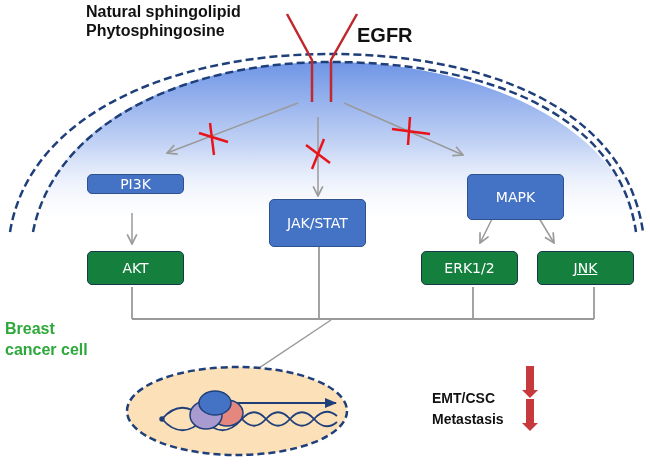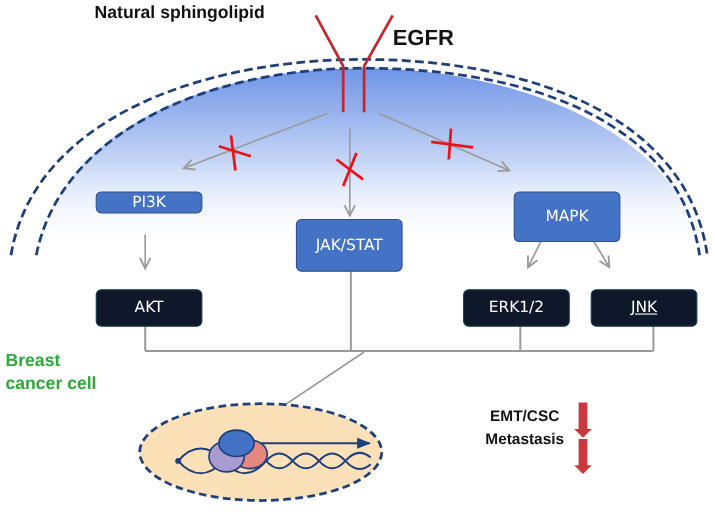--- a/index.html
+++ b/index.html
@@ -2,24 +2,24 @@
 <html><head>
 <meta charset="utf-8">
 <style>
   html, body { margin: 0; padding: 0; background: #ffffff; }
   body { width: 650px; height: 465px; position: relative; overflow: hidden; font-family: "Liberation Sans", sans-serif; }
   svg#diagram { position: absolute; left: 0; top: 0; }
   .label { position: absolute; font-family: "Liberation Sans", sans-serif; font-weight: bold; color: #111; }
   .title-lbl { left: 86px; top: 2px; font-size: 16px; line-height: 19px; width: 200px; }
   .egfr-lbl { left: 357px; top: 24px; font-size: 20px; text-align: right; }
   .cell-lbl { left: 5px; top: 318px; font-size: 16px; line-height: 21px; color: #2ea83a; }
-  .outcome-lbl { left: 432px; top: 368px; font-size: 14px; line-height: 21px; text-align: center; width: 90px; }
+  .outcome-lbl { left: 432px; top: 388px; font-size: 14px; line-height: 21px; width: 90px; }
   .node { position: absolute; border-radius: 5px; color: #ffffff; font-family: "DejaVu Sans", sans-serif; font-size: 14px; display: flex; align-items: center; justify-content: center; box-sizing: border-box; }
   .node.blue { background: #4472c4; border: 1.5px solid #2f528f; }
-  .node.dark { background: #0f172a; border: 1.5px solid #163b46; margin-top: 12px; }
+  .node.dark { background: #15803d; border: 1.5px solid #163b46; }
 </style>
 </head>
 <body>
 
 <svg id="diagram" width="650" height="465" viewBox="0 0 650 465">
   <defs>
     <linearGradient id="cytoGrad" x1="0" y1="0" x2="0" y2="1">
       <stop offset="0" stop-color="#6f95e6"></stop>
       <stop offset="0.35" stop-color="#c4d4f5"></stop>
       <stop offset="0.7" stop-color="#ffffff" stop-opacity="0"></stop>
@@ -90,20 +90,21 @@
   </g>
 
   <g fill="#c8393d">
     <path d="M526,366 L534,366 L534,390 L538,390 L530,398 L522,390 L526,390 Z"></path>
     <path d="M526,399 L534,399 L534,423 L538,423 L530,431 L522,423 L526,423 Z"></path>
   </g>
 </svg>
 
 <div class="label title-lbl">
   <div>Natural sphingolipid</div>
+  <div>Phytosphingosine</div>
 </div>
 <div class="label egfr-lbl">EGFR</div>
 <div class="label cell-lbl">
   <div>Breast</div>
   <div>cancer cell</div>
 </div>
 <div class="label outcome-lbl">
   <div>EMT/CSC</div>
   <div>Metastasis</div>
 </div>

